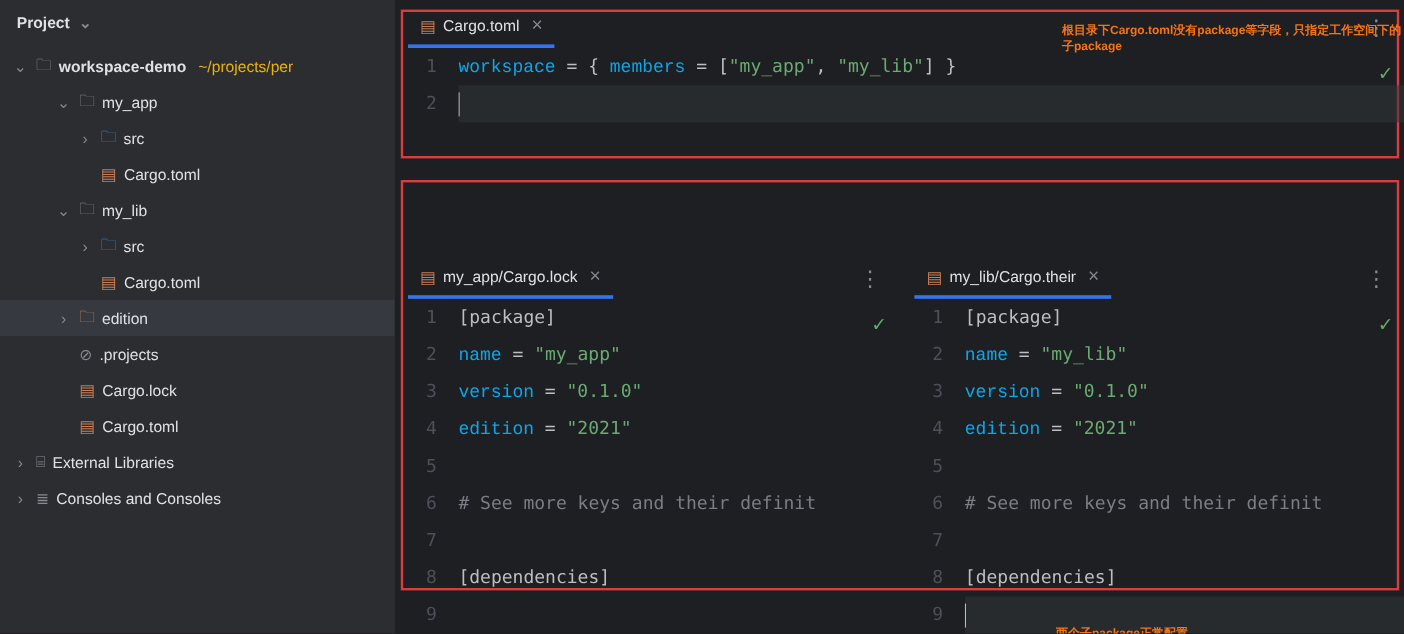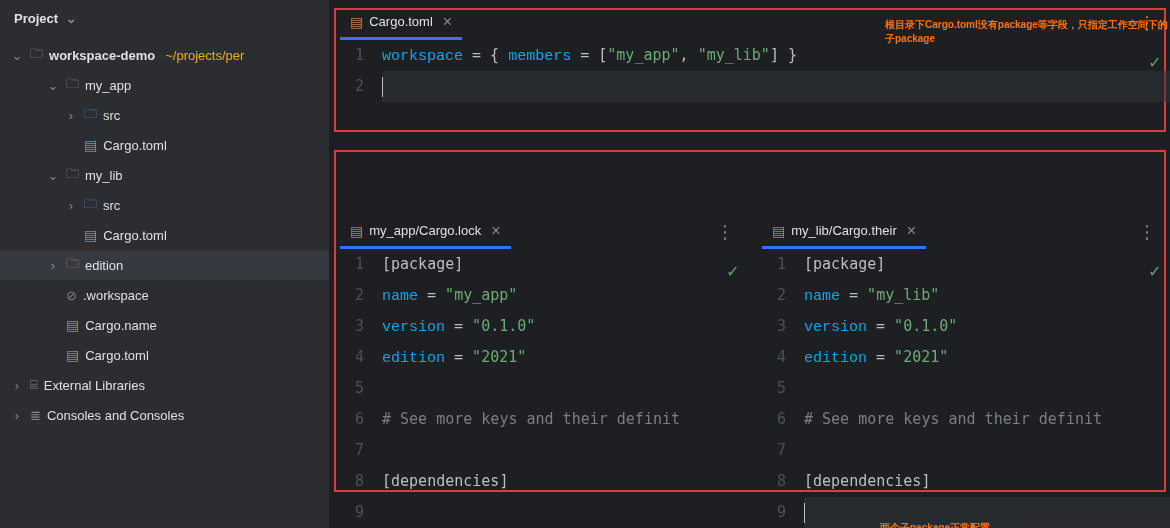--- a/index.html
+++ b/index.html
@@ -187,26 +187,26 @@
           <span class="label">Cargo.toml</span>
         </div>
         <div class="tree-row sel" style="padding-left: 46px;">
           <span class="chev">›</span>
           <span class="ic-folder-tgt">🗀</span>
           <span class="label">edition</span>
         </div>
         <div class="tree-row" style="padding-left: 46px;">
           <span class="chev"></span>
           <span class="ic-ign">⊘</span>
-          <span class="label">.workspace</span>
+          <span class="label">.projects</span>
         </div>
         <div class="tree-row" style="padding-left: 46px;">
           <span class="chev"></span>
           <span class="ic-lock">▤</span>
-          <span class="label">Cargo.name</span>
+          <span class="label">Cargo.lock</span>
         </div>
         <div class="tree-row" style="padding-left: 46px;">
           <span class="chev"></span>
           <span class="ic-toml">▤</span>
           <span class="label">Cargo.toml</span>
         </div>
       </div>
     <div class="tree-row" style="padding-left:10px">
       <span class="chev">›</span>
       <span class="ic-lib">⌸</span>

